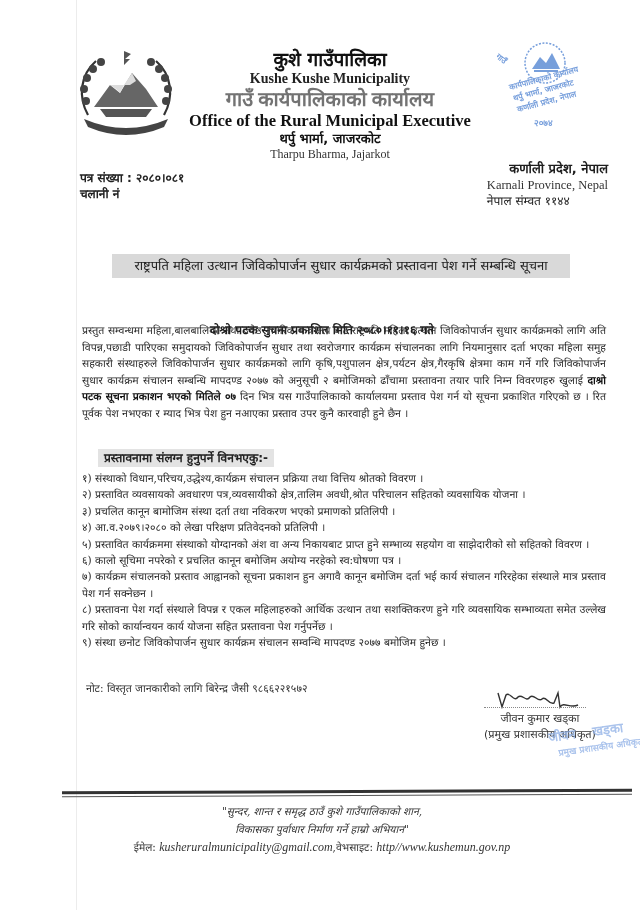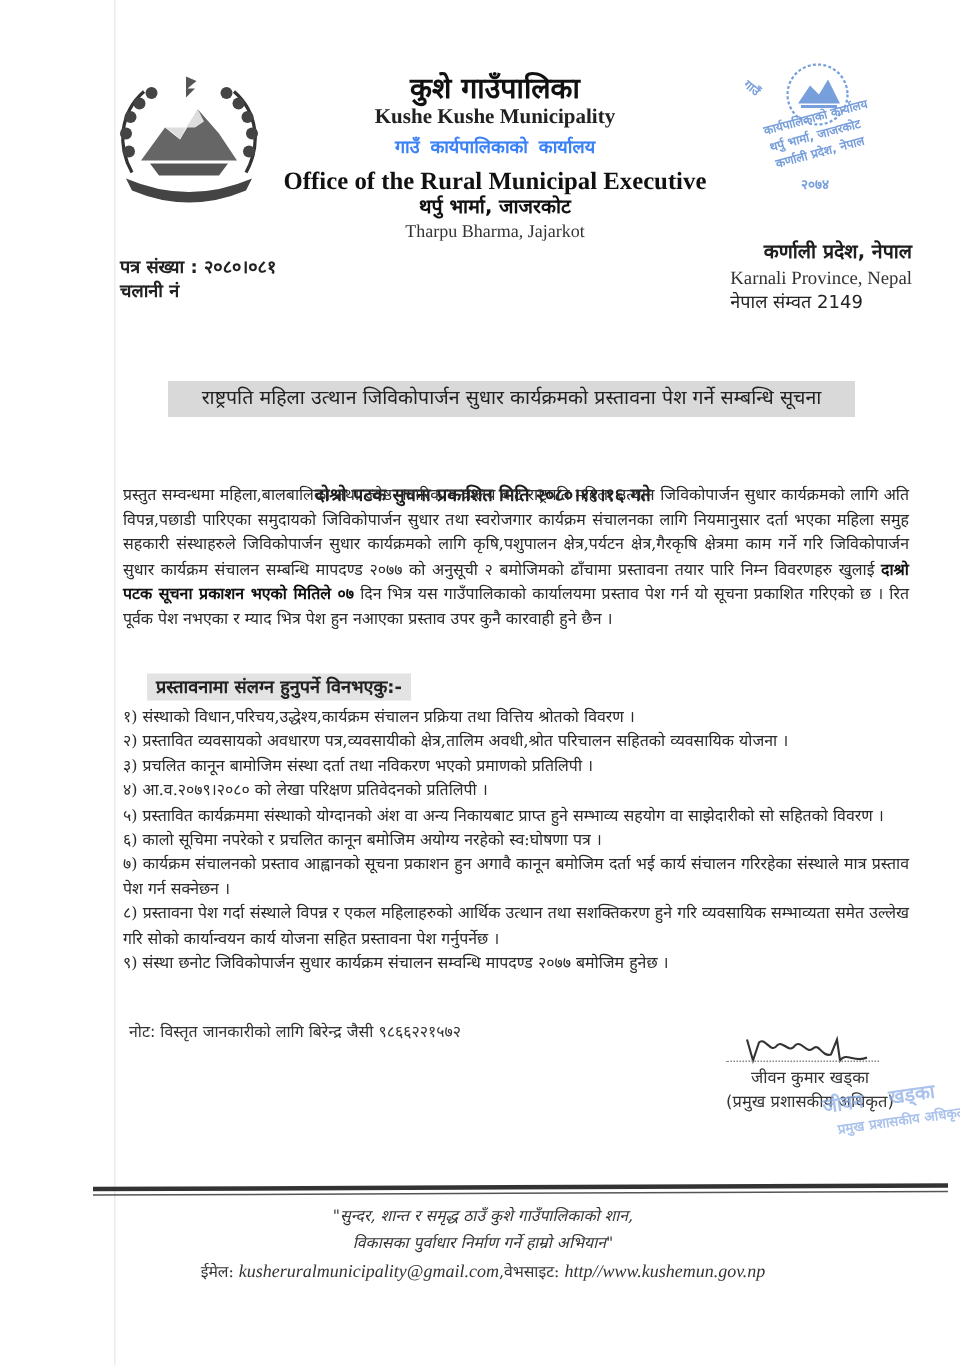--- a/index.html
+++ b/index.html
@@ -8,21 +8,21 @@
     font-family:"DejaVu Serif", serif; color:#1e1e1e;
   }
   .page { position:absolute; left:0; top:0; width:644px; height:910px; }
   .fold { position:absolute; left:76px; top:0; width:1px; height:910px; background:#ececec; }
 
   
   .emblem { position:absolute; left:74px; top:45px; width:104px; height:96px; }
   .hdr-center { position:absolute; left:180px; top:48px; width:300px; text-align:center; }
   .h-np1 { font-family:"DejaVu Sans", sans-serif; font-weight:bold; font-size:19px; line-height:22px; color:#111; }
   .h-en1 { font-family:"Liberation Serif", serif; font-weight:bold; font-size:14px; line-height:17px; color:#222; }
-  .h-np2 { font-family:Liberation Mono, monospace; font-weight:bold; font-size:12px; line-height:24px; color:#3b82f6; }
+  .h-np2 { font-family:Liberation Serif, serif; font-weight:bold; font-size:20px; line-height:24px; color:#737373; }
   .h-en2 { font-family:"Liberation Serif", serif; font-weight:bold; font-size:16.5px; line-height:20px; color:#111; white-space:nowrap; }
   .h-np3 { font-family:"DejaVu Sans", sans-serif; font-weight:bold; font-size:13px; line-height:16px; color:#111; }
   .h-en3 { font-family:"Liberation Serif", serif; font-size:12px; line-height:15px; color:#333; }
 
   .stamp { position:absolute; left:490px; top:35px; width:110px; height:98px; }
 
   .ref { position:absolute; left:80px; top:170px; font-family:"DejaVu Sans", sans-serif; font-weight:bold; font-size:12px; line-height:16px; color:#222; }
   .addr { position:absolute; right:36px; top:160px; text-align:right; }
   .addr-np { font-family:"DejaVu Sans", sans-serif; font-weight:bold; font-size:13px; line-height:17px; }
   .addr-en { font-family:"Liberation Serif", serif; font-size:12.5px; line-height:16px; color:#333; }
@@ -118,21 +118,21 @@
     <div>
       <span>पत्र संख्या :</span>
       <span>२०८०।०८१</span>
     </div>
     <div>चलानी नं</div>
   </div>
 
   <div class="addr">
     <div class="addr-np">कर्णाली प्रदेश, नेपाल</div>
     <div class="addr-en">Karnali Province, Nepal</div>
-    <div class="addr-sm">नेपाल संम्वत 2149</div>
+    <div class="addr-sm">नेपाल संम्वत ११४४</div>
   </div>
 
   <div class="subject">राष्ट्रपति महिला उत्थान जिविकोपार्जन सुधार कार्यक्रमको प्रस्तावना पेश गर्ने सम्बन्धि सूचना</div>
   <div class="subtitle">दोश्रो पटक सुचना प्रकाशित मिति २०८०।११।१६ गते</div>
 
   <div class="body-text"><span>प्रस्तुत सम्वन्धमा महिला,बालबालिका तथा ज्येष्ठ नागरिक मन्त्रालय बाट राष्ट्रपति महिला उत्थान जिविकोपार्जन सुधार कार्यक्रमको लागि अति विपन्न,पछाडी पारिएका समुदायको जिविकोपार्जन सुधार तथा स्वरोजगार कार्यक्रम संचालनका लागि नियमानुसार दर्ता भएका महिला समुह सहकारी संस्थाहरुले जिविकोपार्जन सुधार कार्यक्रमको लागि कृषि,पशुपालन क्षेत्र,पर्यटन क्षेत्र,गैरकृषि क्षेत्रमा काम गर्ने गरि जिविकोपार्जन सुधार कार्यक्रम संचालन सम्बन्धि मापदण्ड २०७७ को अनुसूची २ बमोजिमको ढाँचामा प्रस्तावना तयार पारि निम्न विवरणहरु खुलाई </span><b>दाश्रो पटक सूचना प्रकाशन भएको मितिले ०७</b><span> दिन भित्र यस गाउँपालिकाको कार्यालयमा प्रस्ताव पेश गर्न यो सूचना प्रकाशित गरिएको छ । रित पूर्वक पेश नभएका र म्याद भित्र पेश हुन नआएका प्रस्ताव उपर कुनै कारवाही हुने छैन ।</span></div>
 
   <div class="req-title">प्रस्तावनामा संलग्न हुनुपर्ने विनभएकु:-</div>
   <ol class="req-list">
     <li>१) संस्थाको विधान,परिचय,उद्धेश्य,कार्यक्रम संचालन प्रक्रिया तथा वित्तिय श्रोतको विवरण ।</li>

